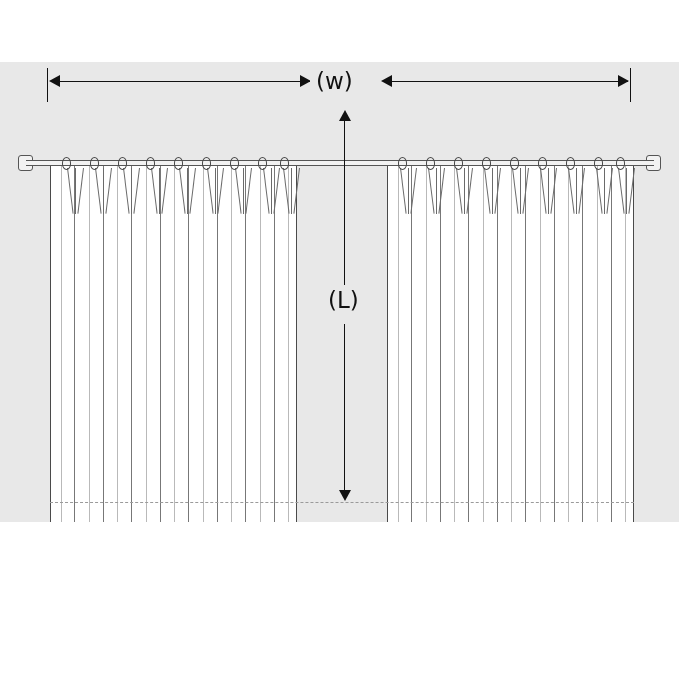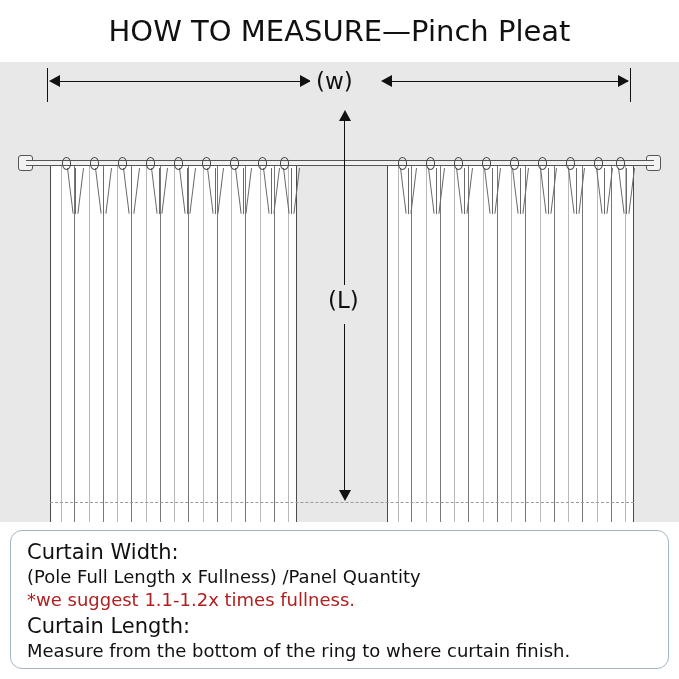--- a/index.html
+++ b/index.html
@@ -208,23 +208,20 @@
     color: #b02020;
     margin: 0 0 3px 0;
     line-height: 1.2;
   }
 </style>
 </head>
 <body>
 
 <div class="page">
 
-  <div class="title-bar">
-    <div class="title-text">HOW TO MEASURE—Pinch Pleat</div>
-  </div>
 
   <div class="illus">
 
     <div class="tick-v" style="left:47px; top:6px; height:34px;"></div>
     <div class="arrow left" style="left:49px; top:13px;"></div>
     <div class="dim-line-h" style="left:55px; top:19px; width:255px;"></div>
     <div class="arrow right" style="left:300px; top:13px;"></div>
 
     <div class="arrow left" style="left:381px; top:13px;"></div>
     <div class="dim-line-h" style="left:388px; top:19px; width:240px;"></div>
@@ -391,21 +388,14 @@
 
     <div class="arrow up" style="left:339px; top:48px;"></div>
     <div class="dim-line-v" style="left:344px; top:58px; height:165px;"></div>
     <div class="dim-label" style="left:322px; top:225px;">(L)</div>
     <div class="dim-line-v" style="left:344px; top:262px; height:168px;"></div>
     <div class="arrow down" style="left:339px; top:428px;"></div>
 
     <div class="dim-line-h" style="left:50px; top:440px; width:584px; border-top:1px dashed #9a9a9a;"></div>
   </div>
 
-  <div class="info-box">
-    <p class="info-head">Curtain Width:</p>
-    <p class="info-line">(Pole Full Length x Fullness) /Panel Quantity</p>
-    <p class="info-note">*we suggest 1.1-1.2x times fullness.</p>
-    <p class="info-head">Curtain Length:</p>
-    <p class="info-line">Measure from the bottom of the ring to where curtain finish.</p>
-  </div>
 
 </div>
 
 </body></html>

